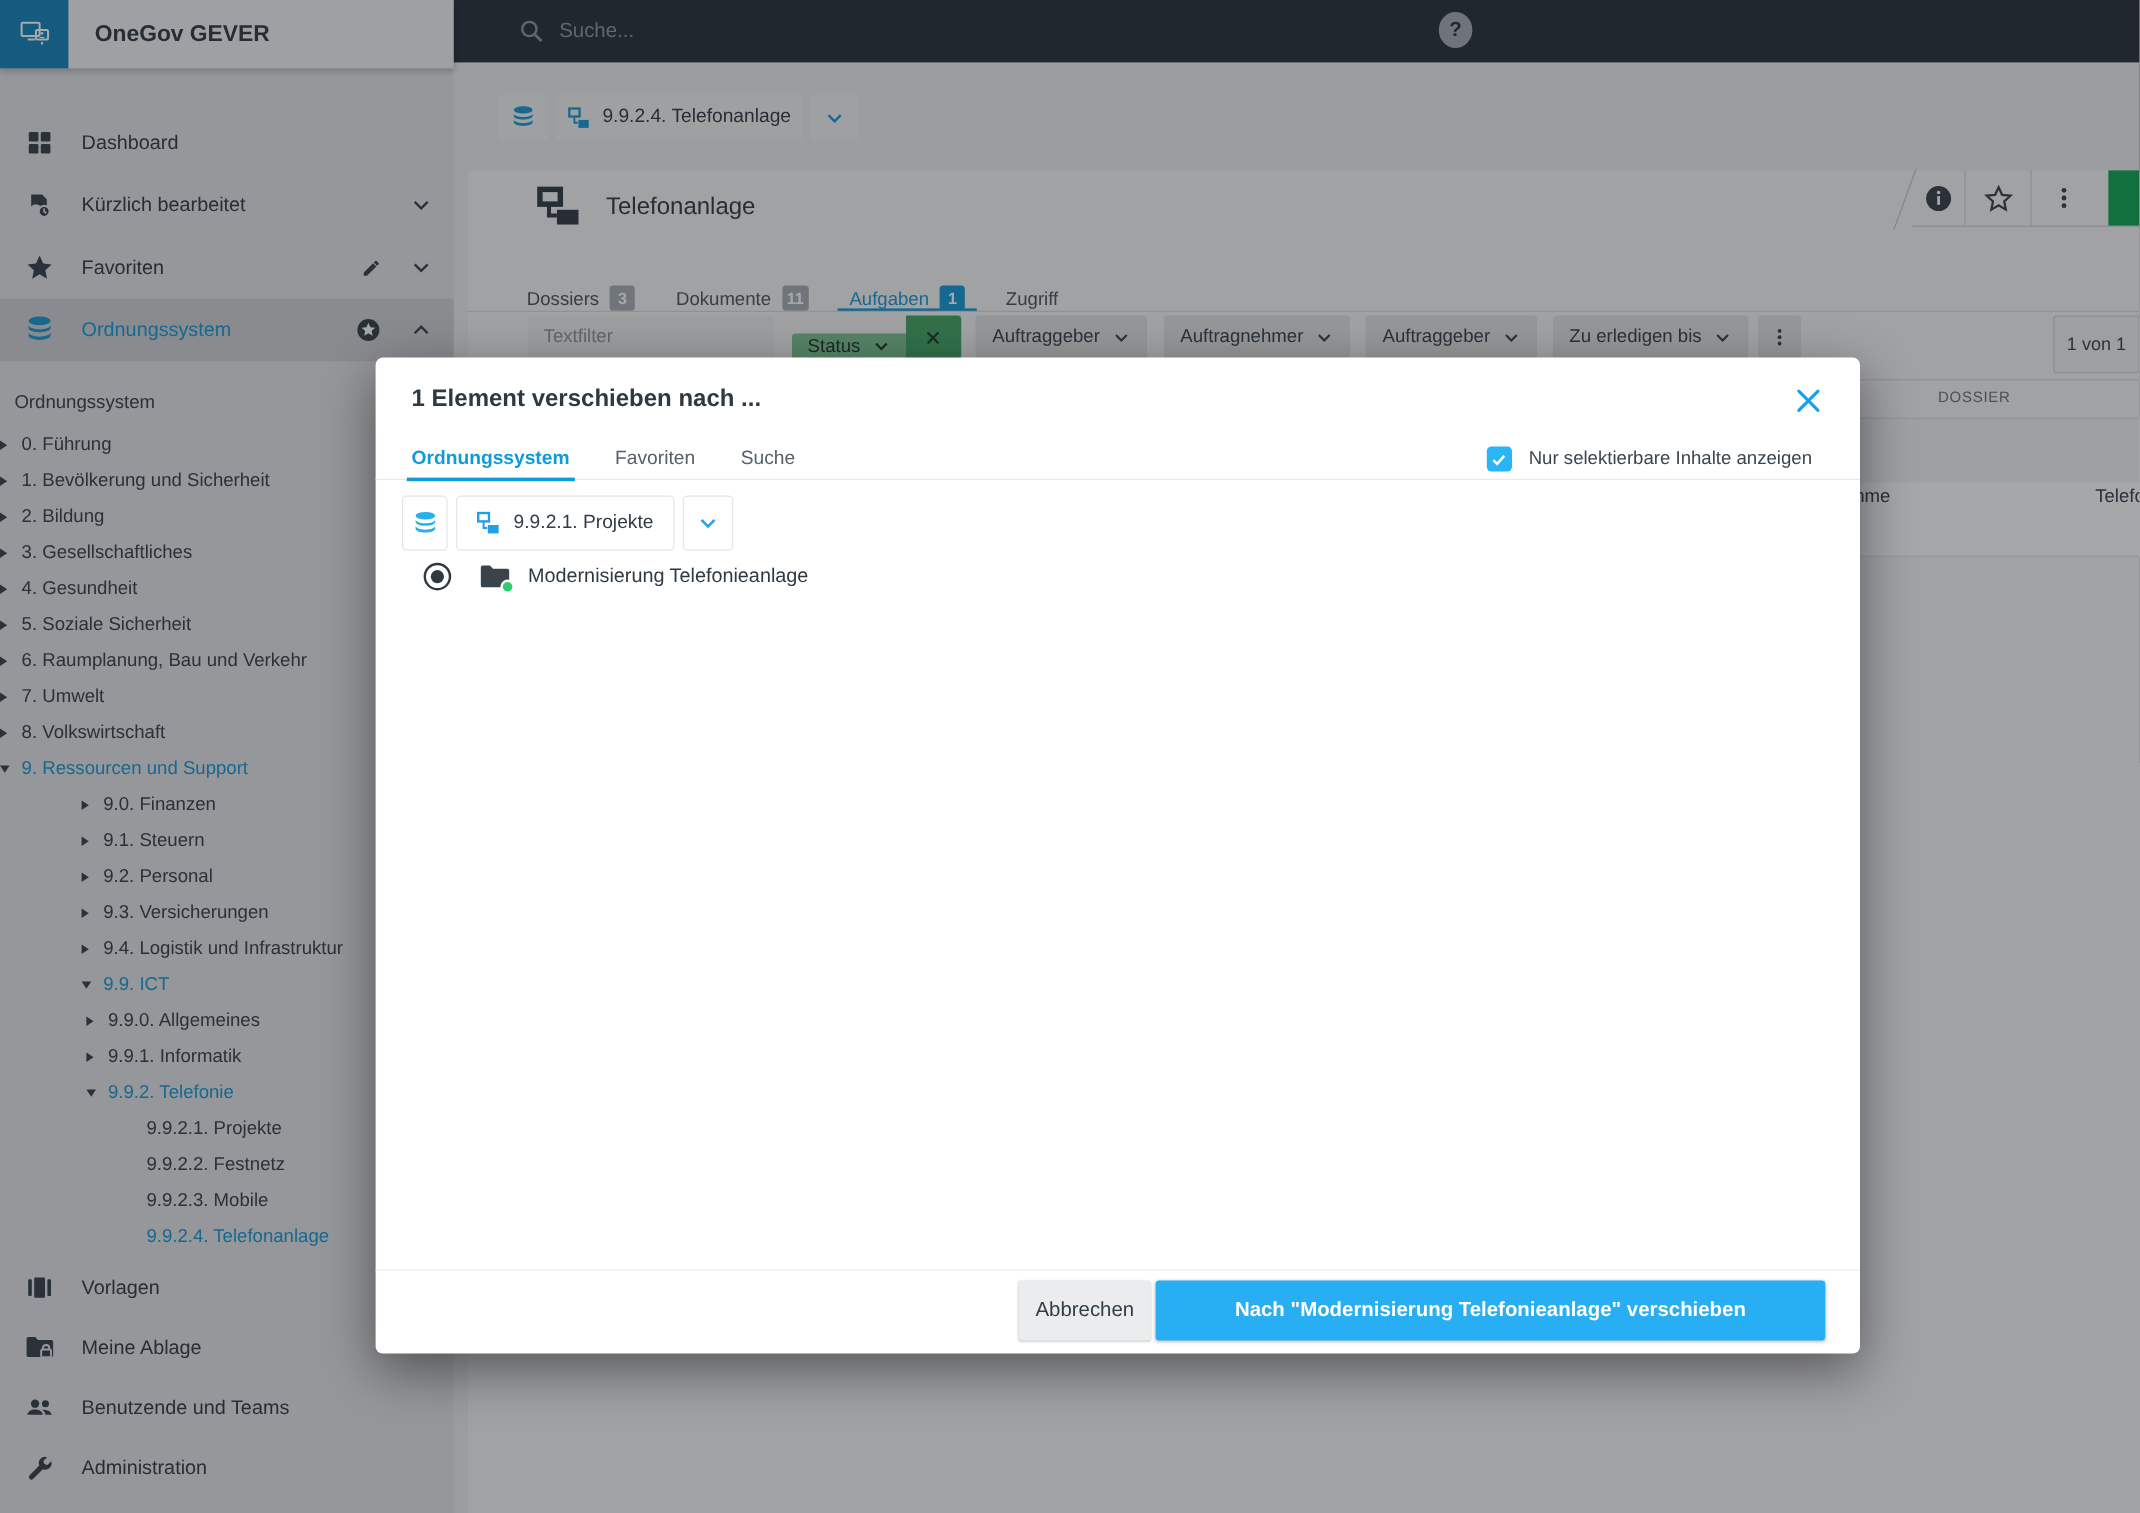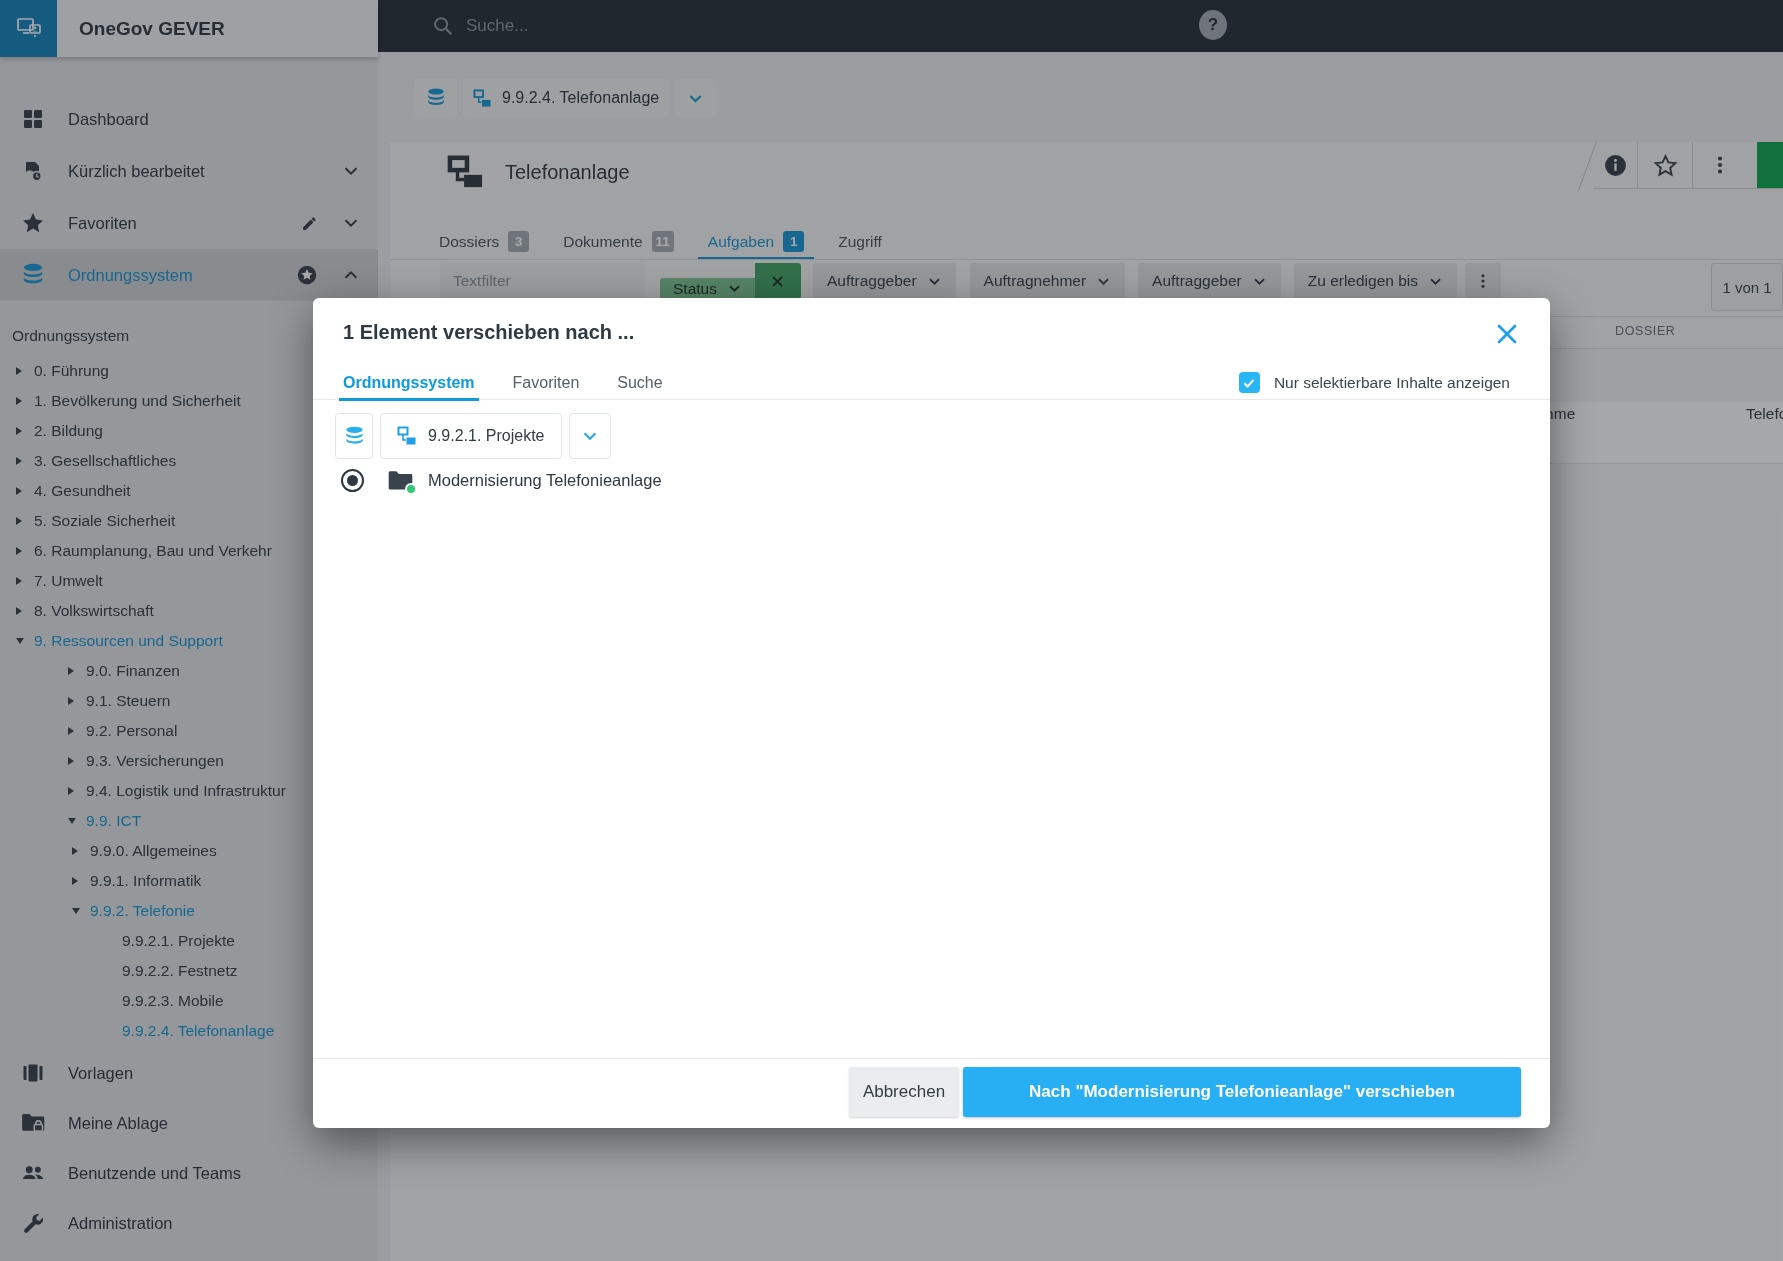--- a/index.html
+++ b/index.html
@@ -22,21 +22,21 @@
   .nav-item .nicon{width:26px;height:26px;margin-right:22px;flex:none;display:flex;align-items:center;justify-content:center;color:#39434c;}
   .nav-item .trail{margin-left:auto;display:flex;align-items:center;gap:24px;color:#39434c;}
   .nav-item.active{background:#d0d2d4;color:var(--accent);}
   .nav-item.active .nicon{color:var(--accent);}
   .tree-label{padding:26px 0 11px 12px;font-size:15.5px;color:#39434c;}
   .tree-item{display:flex;align-items:center;height:30px;font-size:15.5px;color:#39434c;cursor:pointer;}
   .tree-item.active{color:var(--accent);}
   .tree-item .arrow{width:18px;flex:none;display:flex;align-items:center;}
   .tree-item.collapsed .arrow::before{content:"";border-left:6px solid #3a444d;border-top:4.5px solid transparent;border-bottom:4.5px solid transparent;}
   .tree-item.expanded  .arrow::before{content:"";border-top:6px solid #3a444d;border-left:4.5px solid transparent;border-right:4.5px solid transparent;}
-  .tree-item.lvl0{padding-left:16px}
+  .tree-item.lvl0{padding-left:0}
   .tree-item.lvl1{padding-left:68px}
   .tree-item.lvl2{padding-left:72px}
   .tree-item.lvl3{padding-left:122px}
   .nav-bottom{position:absolute;left:0;bottom:13px;width:100%;}
   .nav-bottom .nav-item{height:50px}
 
   
   .topbar{position:absolute;left:378px;top:0;right:0;height:52px;background:var(--topbar);display:flex;align-items:center;}
   .search-wrap{display:flex;margin-left:54px;flex:1;}
   .search-input{background:transparent;border:none;outline:none;color:#cfd5da;font-size:17px;margin-left:12px;width:600px;font-family:"Liberation Sans",sans-serif;}
@@ -51,21 +51,21 @@
   
   .card{position:absolute;left:390px;top:142px;right:0;bottom:0;background:#f5f6f6;}
   .card-title-row{position:absolute;left:57px;top:13px;display:flex;align-items:center;}
   .card-title{font-size:20px;font-weight:500;color:#333d46;margin-left:20px;}
   .hdr-tools{position:absolute;right:0;top:0;height:47px;display:flex;align-items:stretch;border-bottom:1px solid #cfd2d3;}
   .hdr-tools::before{content:"";position:absolute;left:-6px;top:-3px;height:54px;width:1px;background:#c6c9cb;transform:rotate(20deg);}
   .tool-cell{width:55px;display:flex;align-items:center;justify-content:center;border-left:1px solid #d4d6d7;color:#39434c;cursor:pointer;}
   .tool-cell:first-child{border-left:none;width:44px;}
   .green-block{width:26px;margin-left:10px;background:var(--header-green);cursor:pointer;}
   .tabs{position:absolute;left:47px;top:82px;display:flex;gap:30px;height:35px;}
-  .tab{position:relative;display:flex;align-items:center;gap:9px;font-size:15.5px;color:#4b5660;cursor:pointer;padding:0 2px;}
+  .tab{position:relative;display:flex;align-items:flex-end;gap:9px;font-size:15.5px;color:#4b5660;cursor:pointer;padding:0 2px;}
   .tab .badge{min-width:21px;height:21px;padding:0 4px;border-radius:3px;background:#a9afb5;color:#fff;font-size:13.5px;font-weight:700;display:flex;align-items:center;justify-content:center;}
   .tab.active{color:var(--accent);font-weight:500;}
   .tab.active .badge{background:var(--accent);}
   .tab.active::after{content:"";position:absolute;left:-8px;right:-8px;bottom:-1px;height:3.5px;background:var(--accent);}
   .tabs-border{position:absolute;left:0;right:0;top:117px;height:1px;background:#d9dbdc;}
   .filters{position:absolute;left:50px;top:121px;height:36px;display:flex;align-items:center;}
   .fchip{height:36px;background:#e2e4e5;border-radius:3px;display:flex;align-items:center;padding:0 14px;font-size:15.5px;color:#3a444e;gap:10px;cursor:pointer;}
   .textfilter{height:36px;width:205px;background:#eef0f0;border:none;border-radius:3px;padding:0 13px;font-size:15.5px;color:#3a444e;outline:none;font-family:"Liberation Sans",sans-serif;}
   .textfilter::placeholder{color:#8d969e;opacity:1;}
   .status-group{display:flex;height:36px;}
@@ -91,21 +91,21 @@
   .m-tabs-border{position:absolute;left:0;right:0;top:101px;height:1px;background:#e7e9ea;}
   .m-check{position:absolute;right:40px;top:74px;display:flex;align-items:center;cursor:pointer;}
   .checkbox{width:21px;height:21px;border-radius:4px;background:var(--bright-blue);display:flex;align-items:center;justify-content:center;flex:none;}
   .m-check .clabel{margin-left:14px;font-size:15.5px;color:#3b454e;}
   .m-crumb{position:absolute;left:22px;top:115px;display:flex;gap:7px;align-items:center;}
   .mchip{height:46px;background:#fff;border:1px solid #e2e5e6;border-radius:4px;display:flex;align-items:center;justify-content:center;cursor:pointer;}
   .mchip.icon-only{width:38px;}
   .mchip.path{padding:0 16px;gap:11px;}
   .mchip.path .ptext{font-size:16px;color:#323c45;}
   .mchip.chev{width:42px;}
-  .m-option{position:absolute;left:28px;top:170px;display:flex;align-items:center;cursor:pointer;}
+  .m-option{position:absolute;left:40px;top:170px;display:flex;align-items:center;cursor:pointer;}
   .radio{width:23px;height:23px;border:2.5px solid #2f3942;border-radius:50%;display:flex;align-items:center;justify-content:center;flex:none;}
   .radio .dot{width:11px;height:11px;border-radius:50%;background:#2f3942;}
   .folder-wrap{position:relative;width:27px;height:24px;margin-left:23px;flex:none;}
   .folder-dot{position:absolute;right:-3px;bottom:-3px;width:12px;height:12px;border-radius:50%;background:#2ecc71;border:2px solid #fff;}
   .m-option .olabel{margin-left:14px;font-size:16.5px;font-weight:500;color:#2f3942;}
   .m-footer-border{position:absolute;left:0;right:0;top:760px;height:1px;background:#e9ebec;}
   .btn{position:absolute;top:769px;height:50px;border:none;border-radius:3px;font-family:"Liberation Sans",sans-serif;font-size:17px;display:flex;align-items:center;justify-content:center;cursor:pointer;}
   .btn-cancel{left:536px;width:110px;background:#ebeced;color:#333d46;box-shadow:0 1px 2px rgba(0,0,0,.18);}
   .btn-confirm{left:650px;width:558px;background:var(--confirm-blue);color:#fff;font-weight:700;box-shadow:0 1px 3px rgba(0,0,0,.25);}
 </style>

